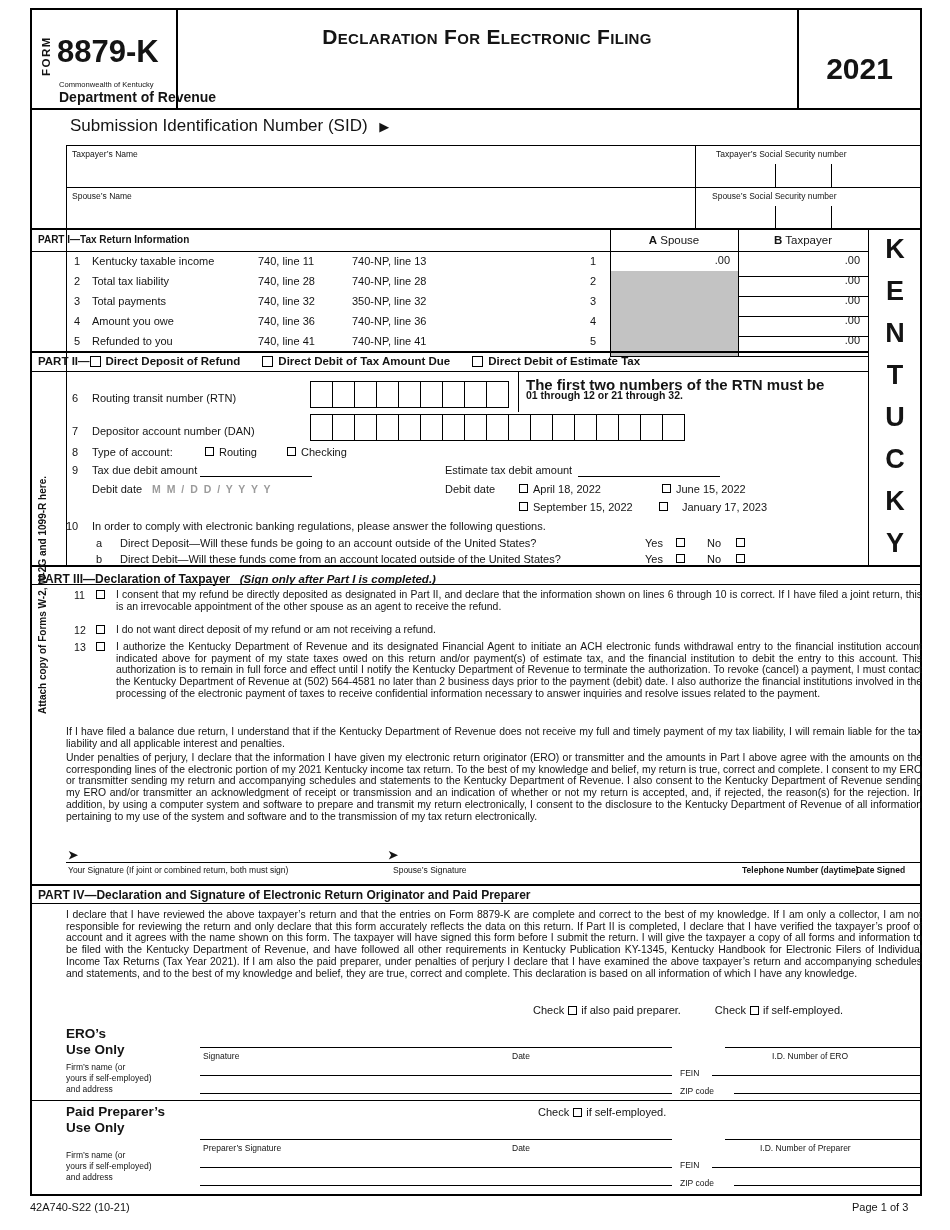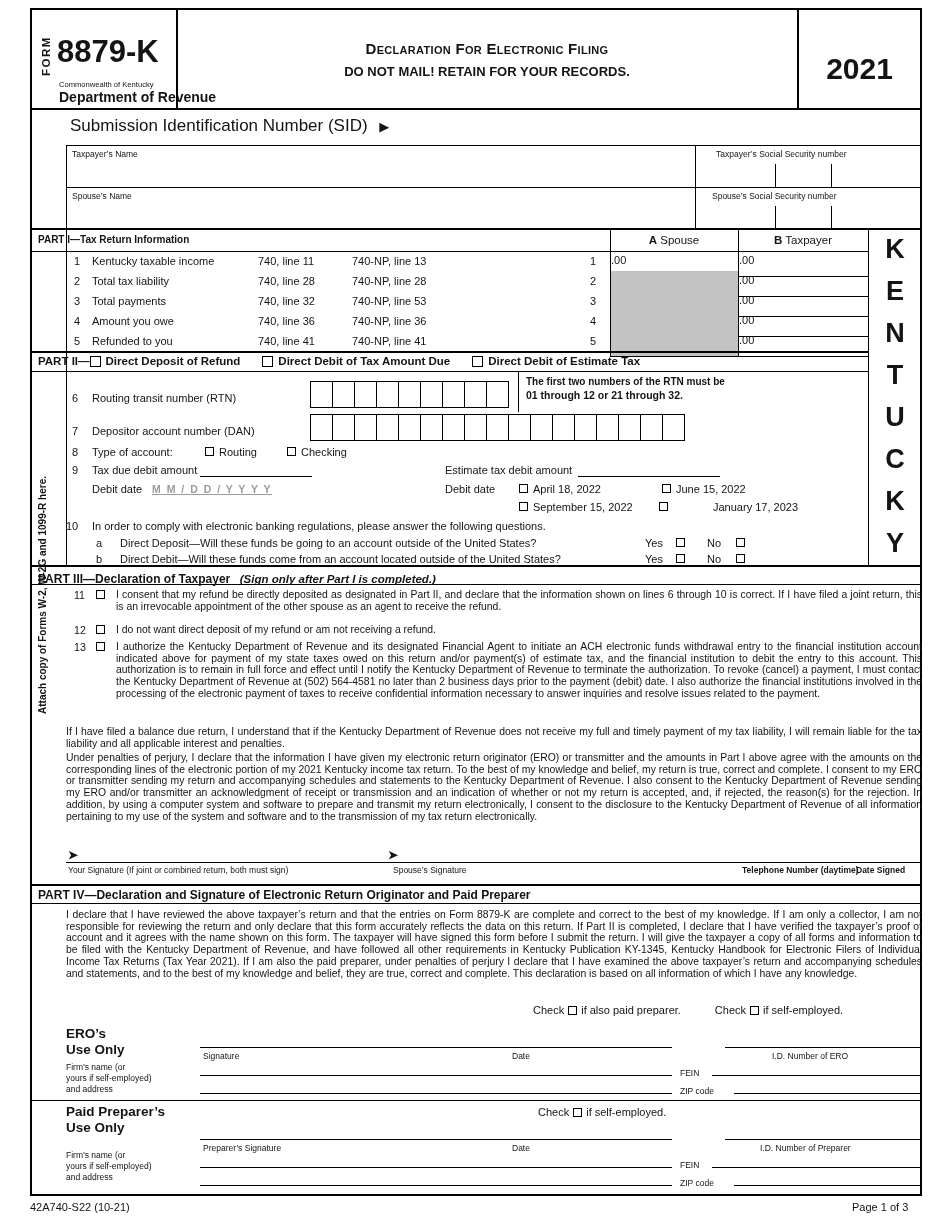--- a/index.html
+++ b/index.html
@@ -11,21 +11,21 @@
   .cb{display:inline-block;width:9px;height:9px;border:1.2px solid #000;background:#fff;vertical-align:-1px;flex:none}
   .cb-lg{width:11px;height:11px}
   .fs85{font-size:8.5px}
   .fs11{font-size:11px;white-space:nowrap}
   .body-text{font-size:10.4px;line-height:11.7px;text-align:justify}
   .field{position:absolute}
   .smallcaps{font-variant:small-caps}
   .p1row{position:absolute;left:66px;width:802px;height:20px;font-size:11px}
   .p1row > span{position:absolute;top:4px;white-space:nowrap}
   .p1num{left:8px}.p1label{left:26px}.p1ref1{left:192px}.p1ref2{left:286px}.p1rln{left:500px;width:30px;text-align:right}
-  .p1cell{position:absolute;top:0;height:26px;border-left:1px solid #000;border-bottom:1px solid #000;text-align:left;line-height:19px;padding-right:8px;font-size:11px}
+  .p1cell{position:absolute;top:0;height:26px;border-left:1px solid #000;border-bottom:1px solid #000;text-align:right;line-height:19px;padding-right:8px;font-size:11px}
   .cellA{left:544px;width:128px}
   .cellB{left:672px;width:130px}
   .shaded{background:#c3c3c3}
   .boxes{position:absolute;display:flex}
   .boxes .bx{width:23px;height:27px;border:1px solid #000;margin-left:-1px;background:#fff}
   .boxes .bx:first-child{margin-left:0}
   .item{position:absolute;left:66px;width:856px}
   .item .inum{position:absolute;left:8px;top:0;font-size:10.6px}
   .item .icb{position:absolute;left:30px;top:1px}
   .item .itx{margin-left:50px;width:806px}
@@ -38,22 +38,21 @@
 <div class="abs" style="left:40px;top:76px;transform:rotate(-90deg);transform-origin:0 0;font-size:11.5px;font-weight:bold;letter-spacing:1.5px">FORM</div>
 <div class="abs b" style="left:57px;top:34px;font-size:31px">8879-K</div>
 <div class="abs" style="left:59px;top:80px;font-size:7.6px">Commonwealth of Kentucky</div>
 <div class="abs b" style="left:59px;top:89px;font-size:14px">Department of Revenue</div>
 
 <div class="vl" style="left:176px;top:10px;width:1.5px;height:98px"></div>
 <div class="vl" style="left:797px;top:10px;width:1.5px;height:98px"></div>
 <div class="hl" style="left:30px;top:108px;width:892px;height:2px"></div>
 
 <div class="abs" style="left:178px;top:24px;width:618px;text-align:center">
-  <div class="b smallcaps" style="font-size:15px;letter-spacing:.3px;margin-top:16px">Declaration For Electronic Filing</div>
-  <div class="b" style="font-size:13px;margin-top:7px">DO NOT MAIL! RETAIN FOR YOUR RECORDS.</div>
+  <div class="b smallcaps" style="font-size:21px;letter-spacing:.3px;margin-top:1px">Declaration For Electronic Filing</div>
 </div>
 
 <div class="abs b" style="left:799px;top:52px;width:121px;text-align:center;font-size:30px">2021</div>
 
 <div class="abs" style="left:70px;top:116px;font-size:17px;white-space:nowrap">
   <span>Submission Identification Number (SID)</span>
   <span style="font-size:13px;margin-left:7px">▶</span>
 </div>
 <div class="field" style="left:480px;top:112px;width:438px;height:30px"></div>
 
@@ -117,21 +116,21 @@
   <span class="p1ref1">740, line 28</span>
   <span class="p1ref2">740-NP, line 28</span>
   <span class="p1rln">2</span>
   <div class="p1cell cellA shaded"></div>
   <div class="p1cell cellB">.00</div>
 </div>
 <div class="p1row" style="top:291px">
   <span class="p1num">3</span>
   <span class="p1label">Total payments</span>
   <span class="p1ref1">740, line 32</span>
-  <span class="p1ref2">740-NP, line 53</span>
+  <span class="p1ref2">350-NP, line 32</span>
   <span class="p1rln">3</span>
   <div class="p1cell cellA shaded"></div>
   <div class="p1cell cellB">.00</div>
 </div>
 <div class="p1row" style="top:311px">
   <span class="p1num">4</span>
   <span class="p1label">Amount you owe</span>
   <span class="p1ref1">740, line 36</span>
   <span class="p1ref2">740-NP, line 36</span>
   <span class="p1rln">4</span>
@@ -157,21 +156,21 @@
   <span>Direct Deposit of Refund</span>
   <span style="width:22px"></span>
   <span class="cb cb-lg" style="margin-right:5px"></span>
   <span>Direct Debit of Tax Amount Due</span>
   <span style="width:22px"></span>
   <span class="cb cb-lg" style="margin-right:5px"></span>
   <span>Direct Debit of Estimate Tax</span>
 </div>
 
 <div class="vl" style="left:518px;top:372px;width:1px;height:40px"></div>
-<div class="abs b" style="left:526px;top:376px;font-size:10px">The first two numbers of the RTN must be</div>
+<div class="abs b" style="left:526px;top:376px;font-size:15px">The first two numbers of the RTN must be</div>
 <div class="abs b" style="left:526px;top:389px;font-size:10.5px">01 through 12 or 21 through 32.</div>
 
 <div class="abs fs11" style="left:72px;top:392px">6</div>
 <div class="abs fs11" style="left:92px;top:392px">Routing transit number (RTN)</div>
 <div class="boxes" style="left:310px;top:381px">
   <div class="bx"></div>
     <div class="bx"></div>
     <div class="bx"></div>
     <div class="bx"></div>
     <div class="bx"></div>
@@ -210,30 +209,30 @@
 <span class="cb abs" style="left:287px;top:447px"></span>
 <div class="abs fs11" style="left:301px;top:446px">Checking</div>
 
 <div class="abs fs11" style="left:72px;top:464px">9</div>
 <div class="abs fs11" style="left:92px;top:464px">Tax due debit amount</div>
 <div class="hl" style="left:200px;top:476px;width:112px;height:1px"></div>
 <div class="abs fs11" style="left:445px;top:464px">Estimate tax debit amount</div>
 <div class="hl" style="left:578px;top:476px;width:142px;height:1px"></div>
 
 <div class="abs fs11" style="left:92px;top:483px">Debit date</div>
-<div class="abs" style="left:152px;top:483px;font-size:10.5px;font-weight:bold;color:#9b9b9b;letter-spacing:1.5px;text-decoration:underline">M M / D D / Y Y Y Y</div>
+<div class="abs" style="left:152px;top:483px;font-size:10.5px;font-weight:bold;color:#9b9b9b;letter-spacing:1.5px;">M M / D D / Y Y Y Y</div>
 <div class="abs fs11" style="left:445px;top:483px">Debit date</div>
 <span class="cb abs" style="left:519px;top:484px"></span>
 <div class="abs fs11" style="left:533px;top:483px">April 18, 2022</div>
 <span class="cb abs" style="left:662px;top:484px"></span>
 <div class="abs fs11" style="left:676px;top:483px">June 15, 2022</div>
 <span class="cb abs" style="left:519px;top:502px"></span>
 <div class="abs fs11" style="left:533px;top:501px">September 15, 2022</div>
 <span class="cb abs" style="left:659px;top:502px"></span>
-<div class="abs fs11" style="left:713px;top:501px">January 17, 2023</div>
+<div class="abs fs11" style="left:682px;top:501px">January 17, 2023</div>
 
 <div class="abs fs11" style="left:66px;top:520px">10</div>
 <div class="abs fs11" style="left:92px;top:520px">In order to comply with electronic banking regulations, please answer the following questions.</div>
 
 <div class="abs fs11" style="left:96px;top:537px">a</div>
 <div class="abs fs11" style="left:120px;top:537px">Direct Deposit—Will these funds be going to an account outside of the United States?</div>
 <div class="abs fs11" style="left:645px;top:537px">Yes</div>
 <span class="cb abs" style="left:676px;top:538px"></span>
 <div class="abs fs11" style="left:707px;top:537px">No</div>
 <span class="cb abs" style="left:736px;top:538px"></span>

